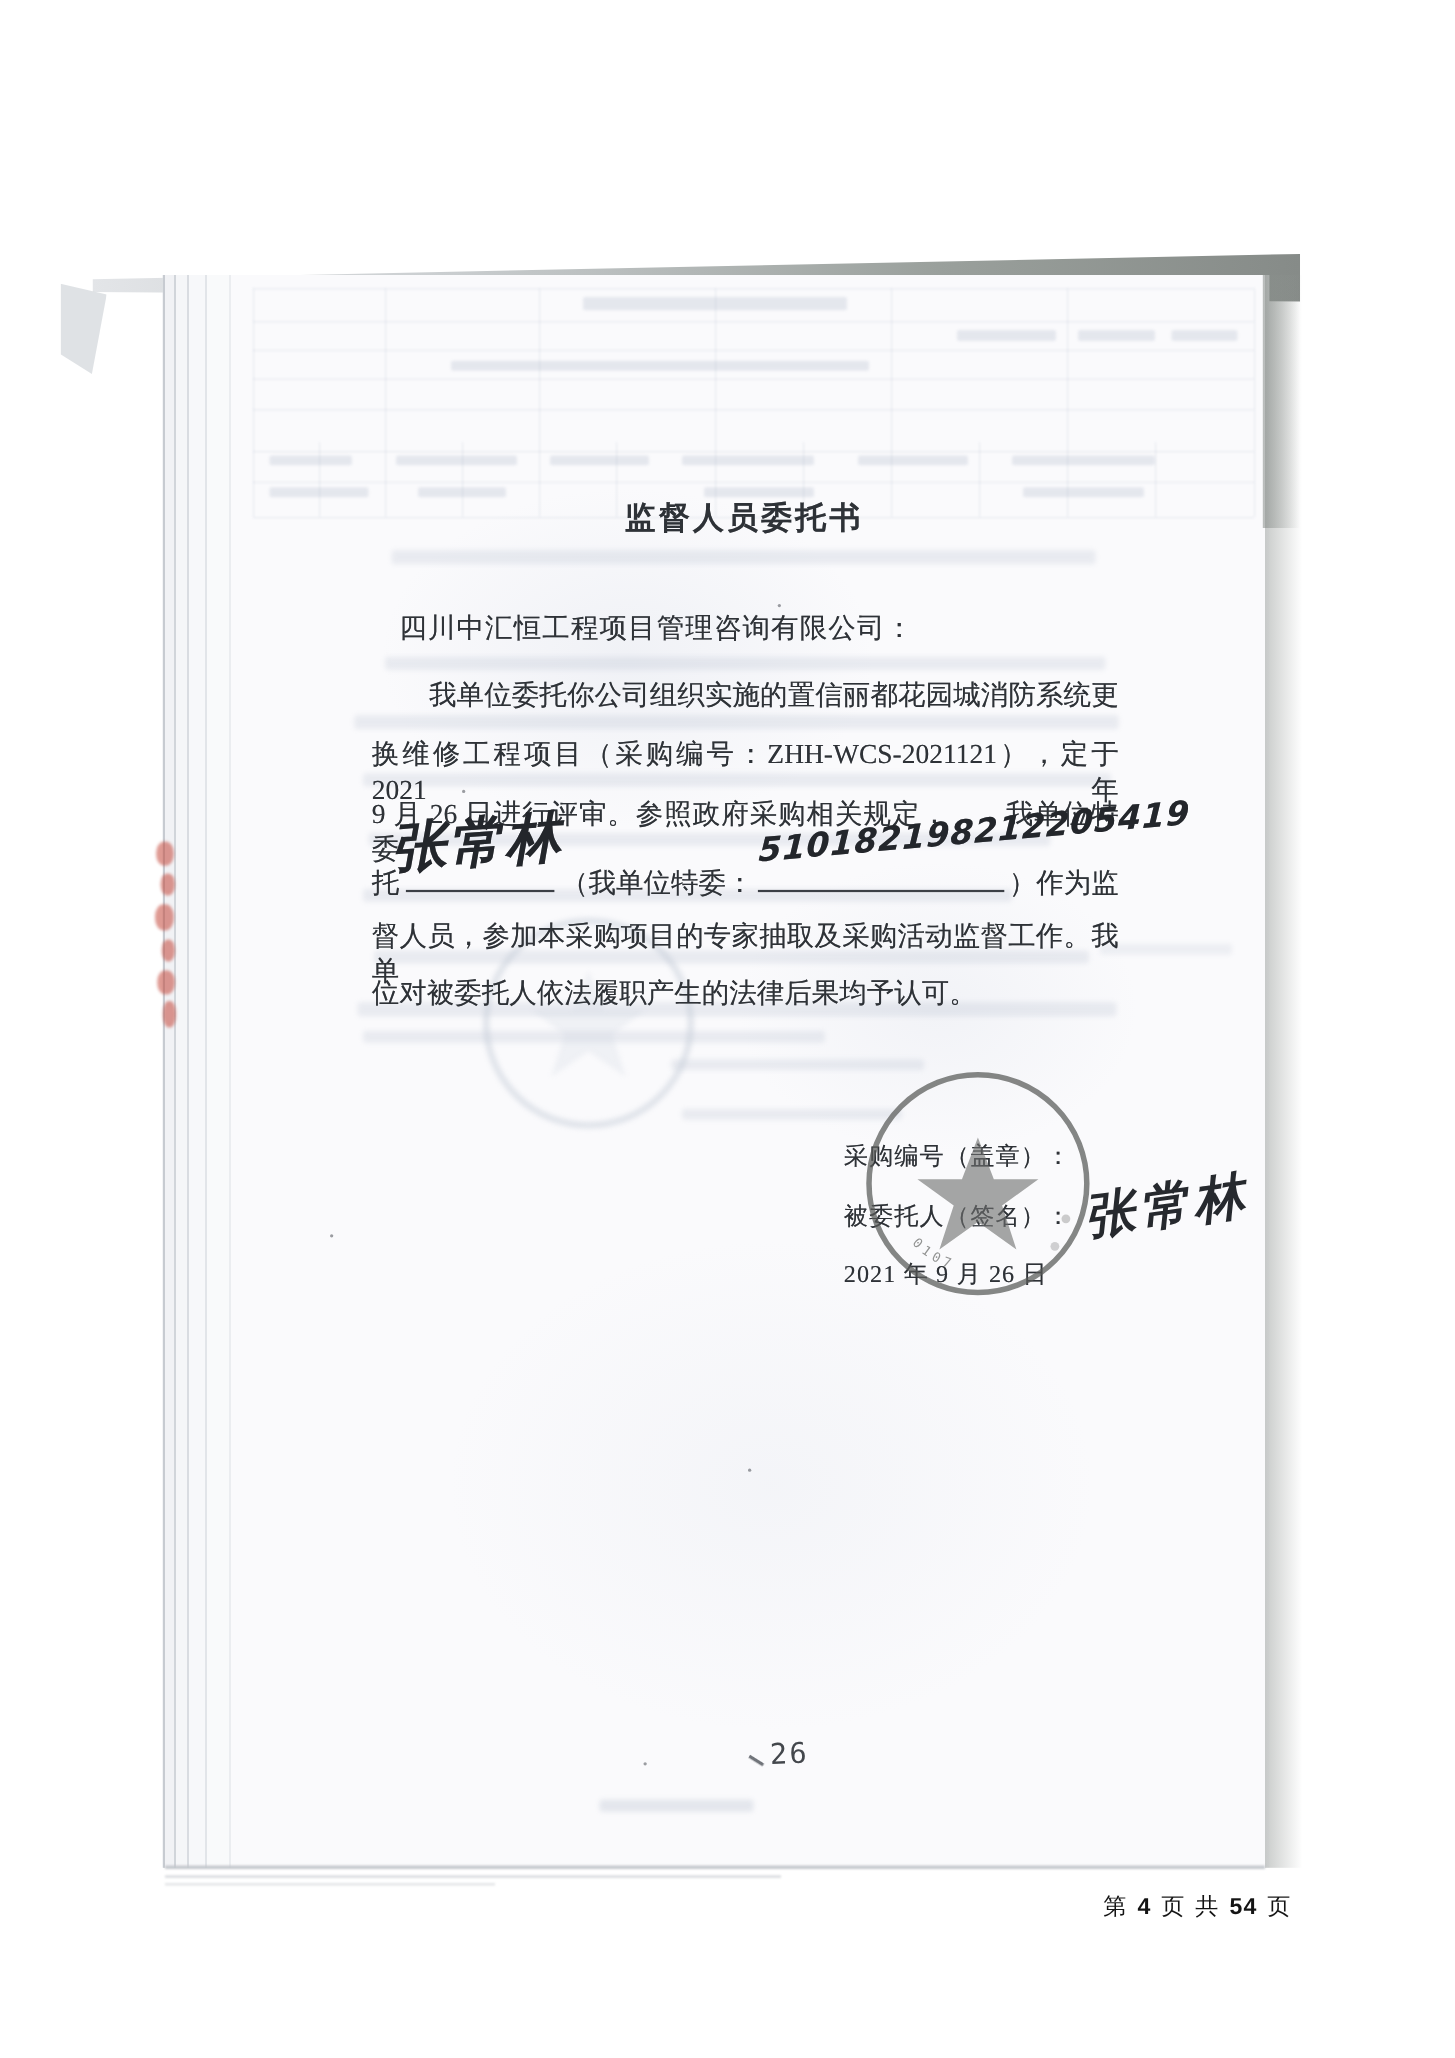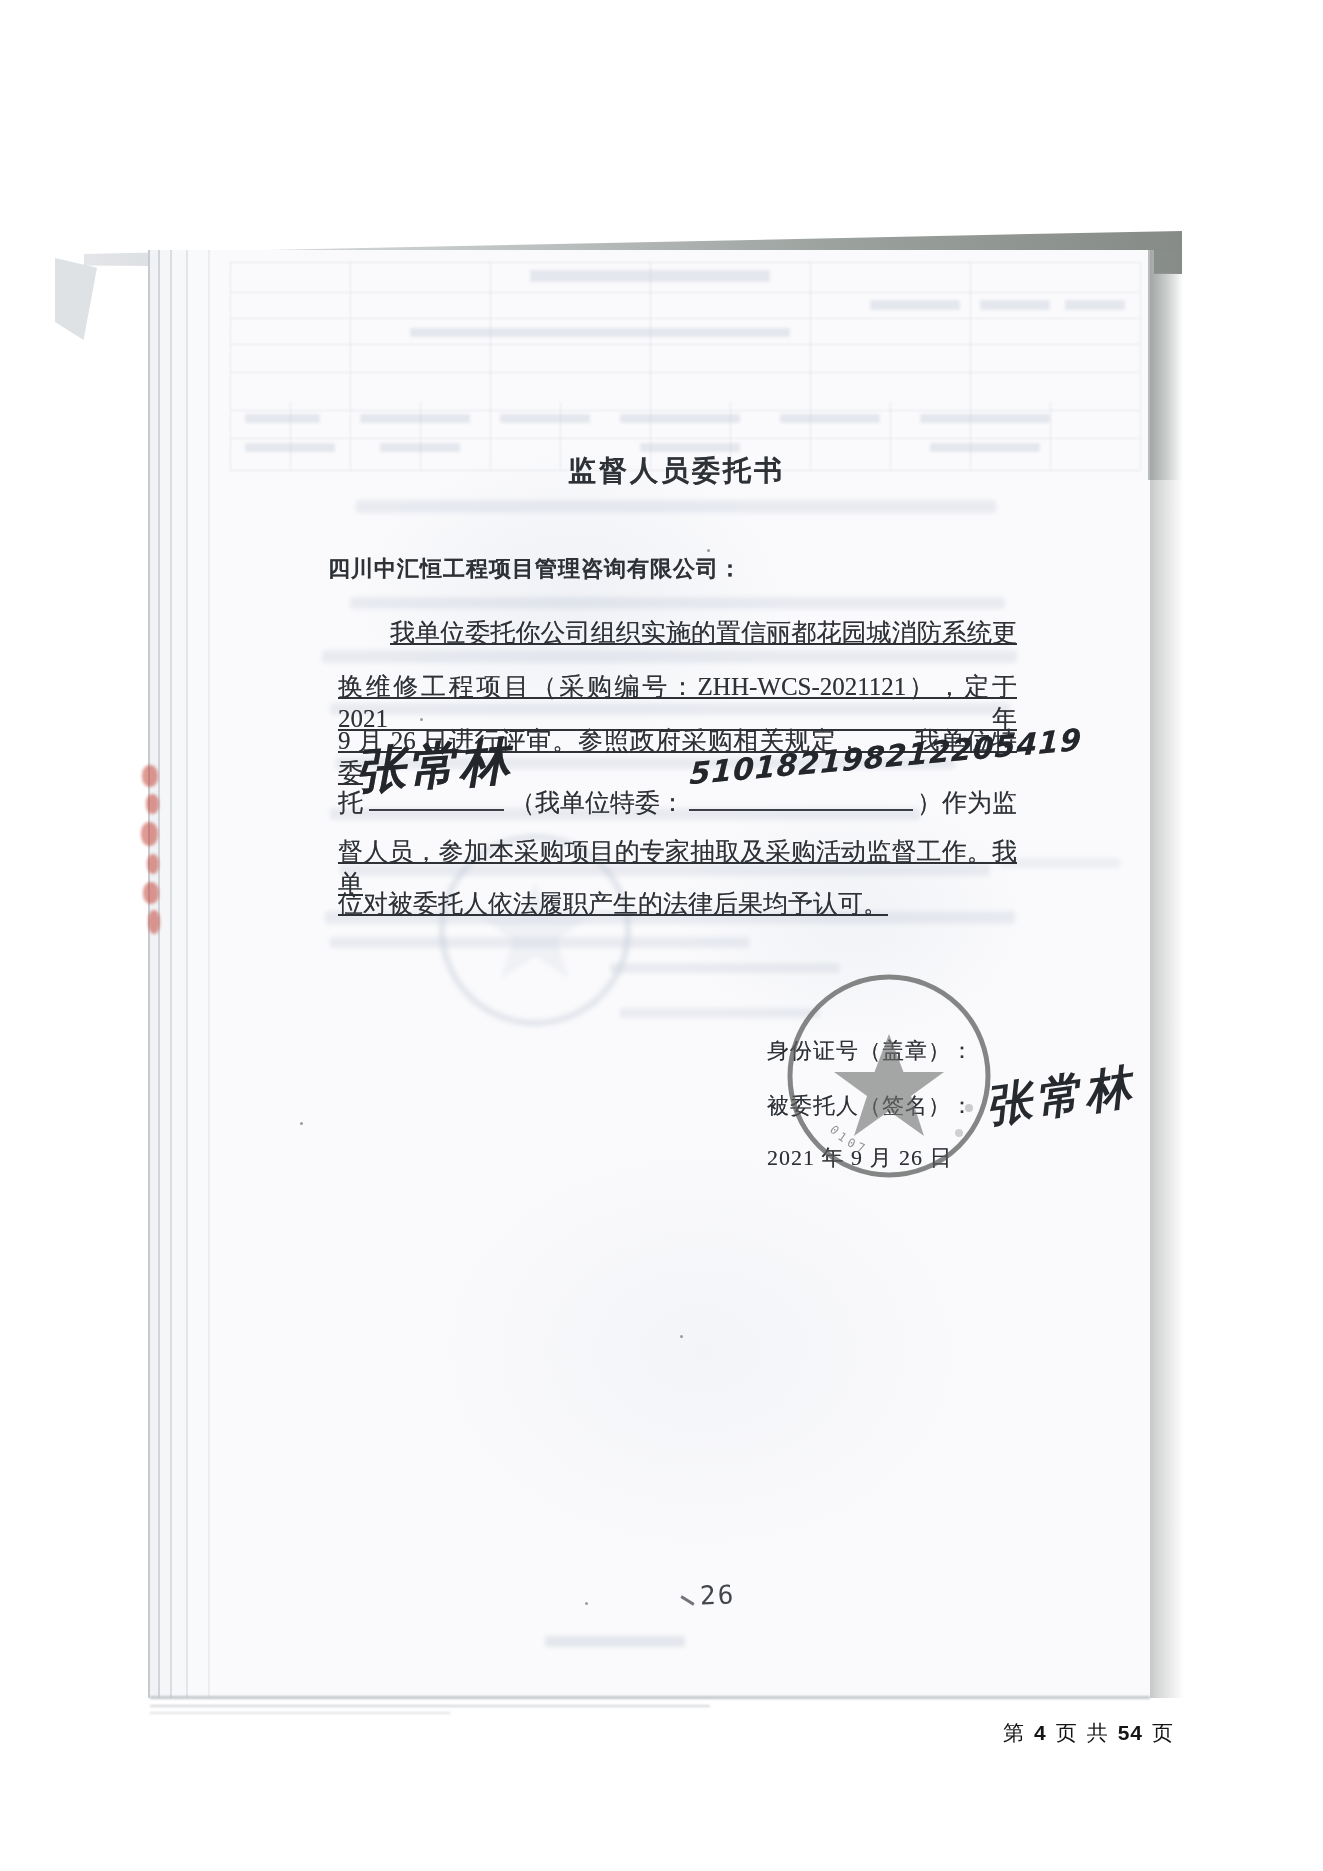--- a/index.html
+++ b/index.html
@@ -47,24 +47,24 @@
   .bt-bar{position:absolute;background:#9aa6bc;opacity:.22;filter:blur(1.6px);border-radius:2px;}
   .ghost-stamp{position:absolute;opacity:.45;filter:blur(2.5px);}
   .red-mark{position:absolute;background:#c4473a;filter:blur(1.4px);opacity:.55;border-radius:45%;}
   .speck{position:absolute;width:3px;height:3px;border-radius:50%;background:#5a5e64;opacity:.6;}
   
   .doc-text{position:absolute;color:#2e3237;text-shadow:0 0 .6px rgba(40,44,50,.55);}
   .title{
     left:338px;top:452px;width:677px;text-align:center;
     font-size:28px;font-weight:700;letter-spacing:3px;
   }
-  .addressee{left:328px;top:554px;font-size:22px;letter-spacing:1px;font-weight:bold;}
+  .addressee{left:363px;top:554px;font-size:25px;letter-spacing:1px;}
   .bodyline{
     left:338px;width:679px;font-size:25px;line-height:32px;
-    text-align:justify;text-align-last:justify;text-decoration:underline;
+    text-align:justify;text-align-last:justify;
   }
   .bodyline.lastline{text-align-last:left;}
   .indent2{padding-left:52px;width:627px;}
   .entrust-row{
     position:absolute;left:338px;top:779px;width:679px;font-size:25px;
     display:flex;align-items:baseline;color:#2e3237;text-shadow:0 0 .6px rgba(40,44,50,.55);
   }
   .uline{border-bottom:2px solid #3c4046;position:relative;height:30px;}
   .u-name{width:135px;margin:0 6px;}
   .u-id{flex:1;margin:0 4px;}
@@ -201,21 +201,21 @@
   <span>（我单位特委：</span>
   <span class="uline u-id">
     <span class="handw hw-id">510182198212205419</span>
   </span>
   <span>）作为监</span>
 </div>
 
 <div class="doc-text bodyline" style="top:836px;">督人员，参加本采购项目的专家抽取及采购活动监督工作。我单</div>
 <div class="doc-text bodyline lastline" style="top:888px;">位对被委托人依法履职产生的法律后果均予认可。</div>
 
-<div class="doc-text sig-label" style="top:1036px;">身份证号（盖章）：</div>
+<div class="doc-text sig-label" style="top:1036px;">采购编号（盖章）：</div>
 <div class="doc-text sig-label" style="top:1091px;">被委托人（签名）：</div>
 <div class="doc-text sig-label" style="top:1143px;">2021 年 9 月 26 日</div>
 <div class="hw-sig">张常林</div>
 
 <svg class="stamp-svg" width="212" height="212" viewBox="0 0 212 212">
   <defs>
     <path id="arcTop" d="M 29.6 125.7 A 77 77 0 1 1 182.4 125.7" fill="none"></path>
     <path id="arcBottom" d="M 29.8 133.4 A 81 81 0 0 0 182.2 133.4" fill="none"></path>
   </defs>
   <circle cx="106" cy="106" r="99" fill="none" stroke="#585a58" stroke-width="5"></circle>

